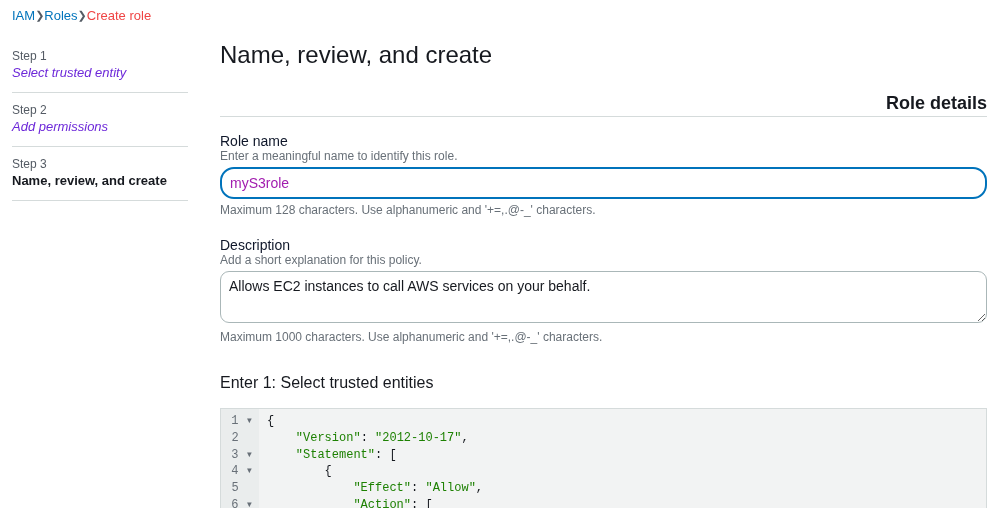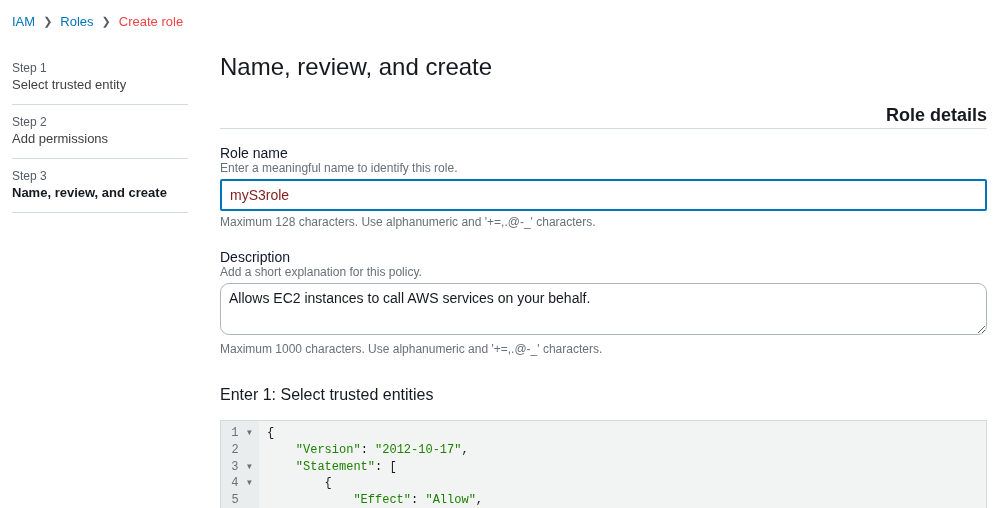--- a/index.html
+++ b/index.html
@@ -1,35 +1,35 @@
 <!DOCTYPE html>
 <html><head>
 <meta charset="utf-8">
 <style>
   * { box-sizing: border-box; margin: 0; padding: 0; }
   body { font-family: -apple-system, BlinkMacSystemFont, "Segoe UI", Arial, sans-serif; font-size: 14px; color: #16191f; background: #fff; width: 999px; }
   .container { display: flex; }
-  .breadcrumb { padding: 14px 12px; font-size: 13px; display: flex; align-items: center; gap: 8px; }
+  .breadcrumb { padding: 8px 12px; font-size: 13px; display: flex; align-items: center; }
   .breadcrumb a { color: #0073bb; text-decoration: none; }
   .breadcrumb .chev { color: #545b64; font-size: 11px; }
   .breadcrumb .current { color: #ef4444; }
   .sidebar { width: 200px; padding: 8px 12px 0 12px; }
   .step { border-bottom: 1px solid #d5dbdb; padding: 10px 0 12px 0; }
   .step-label { font-size: 12px; color: #545b64; margin-bottom: 2px; }
   .step-title { font-size: 13px; }
-  .step-title.link { color: #404040; cursor: pointer; }
+  .step-title.link { color: #6d28d9; cursor: pointer; font-style: italic; }
   .step-title.active { color: #16191f; font-weight: 600; }
   .main { flex: 1; padding: 10px 12px 0 20px; }
   h1 { font-size: 24px; font-weight: 400; color: #16191f; margin-bottom: 24px; }
   h2 { font-size: 18px; font-weight: 700; color: #16191f; padding-bottom: 2px; border-bottom: 1px solid #d5dbdb; margin-bottom: 16px; text-align: right; }
   .field { margin-bottom: 20px; }
   .field-label { font-size: 14px; color: #0f172a; }
   .field-hint { font-size: 12px; color: #687078; margin-bottom: 4px; }
   .field-help { font-size: 12px; color: #687078; margin-top: 4px; }
-  input[type=text] { width: 100%; padding: 6px 8px; font-size: 14px; border: 2px solid #0073bb; border-radius: 2px; outline: none; color: #7f1d1d; }
+  input[type=text] { width: 100%; padding: 6px 8px; font-size: 14px; border: 2px solid #0073bb; border-radius: 14px; outline: none; color: #a21caf; }
   textarea { width: 100%; padding: 6px 8px; font-size: 14px; border: 1px solid #aab7b8; border-radius: 9px; outline: none; color: #16191f; resize: both; height: 52px; font-family: inherit; }
   .step-section-title { font-size: 16px; font-weight: 400; color: #16191f; margin: 30px 0 16px 0; }
   .code-editor { display: flex; background: #f2f3f3; border: 1px solid #d5dbdb; font-family: "Courier New", monospace; font-size: 12px; line-height: 1.4; }
   .gutter { width: 38px; text-align: right; padding: 4px 6px 4px 0; background: #eaeded; color: #687078; user-select: none; }
   .gutter .gl { white-space: pre; }
   .code { padding: 4px 8px; color: #16191f; white-space: pre; }
   .code .str { color: #1d8102; }
   .code .key { color: #1d8102; }
 </style>
 </head>

